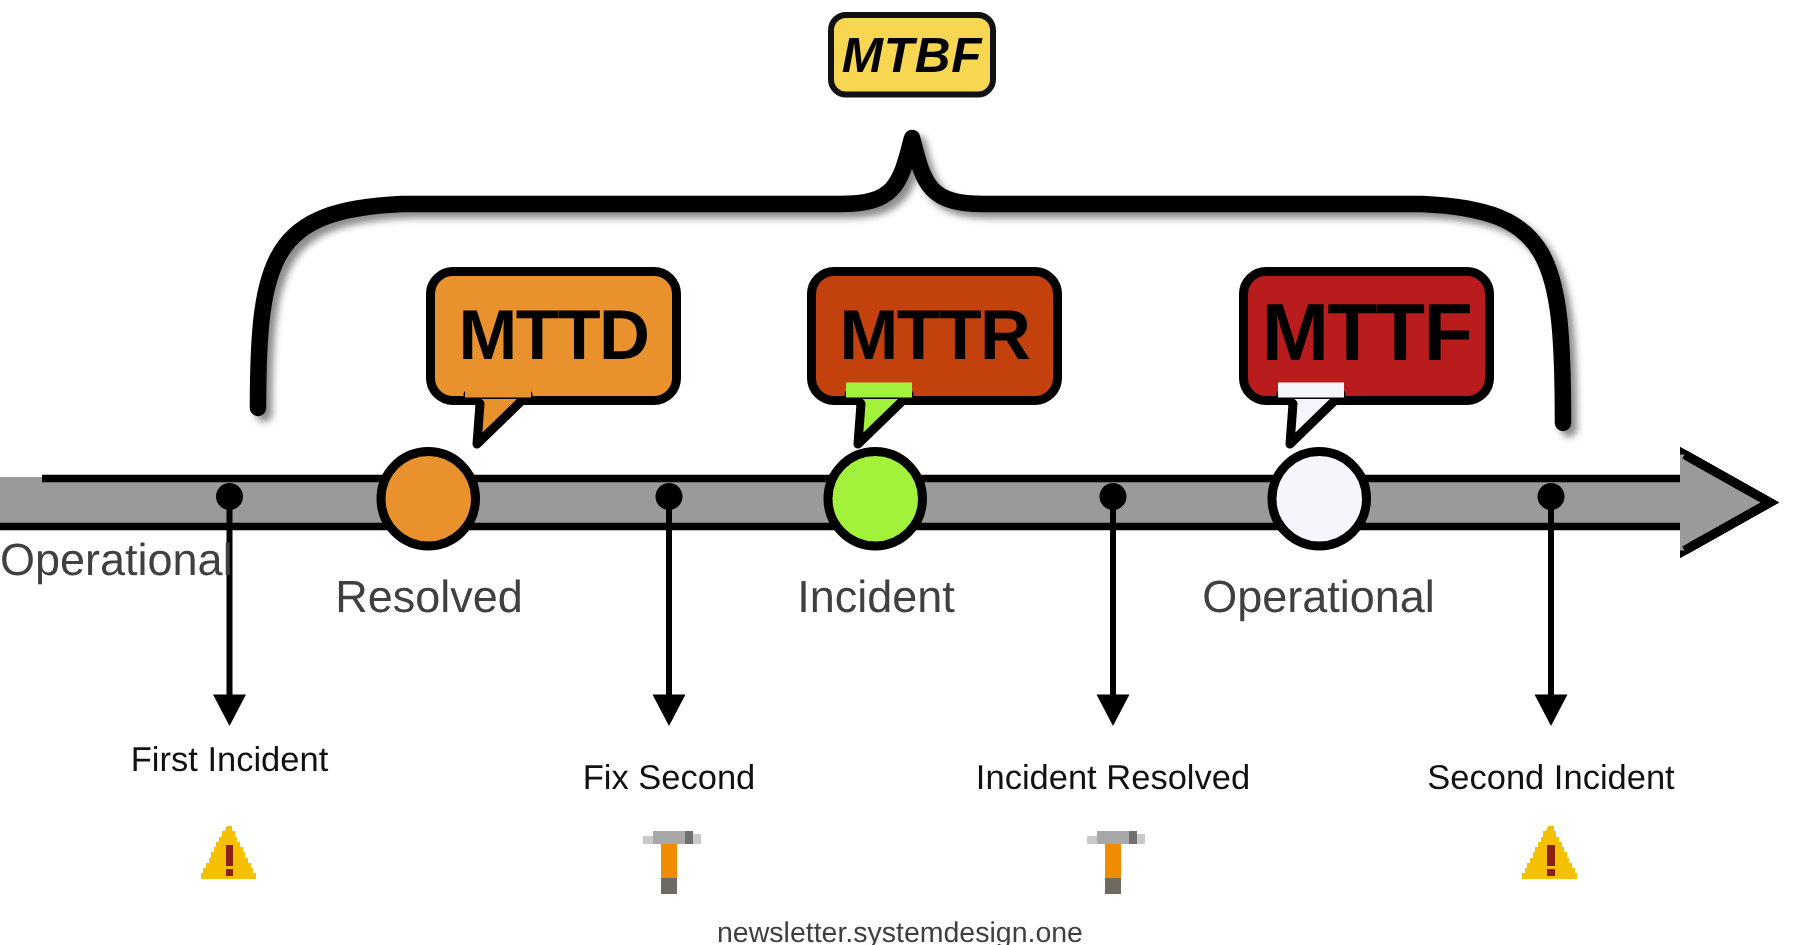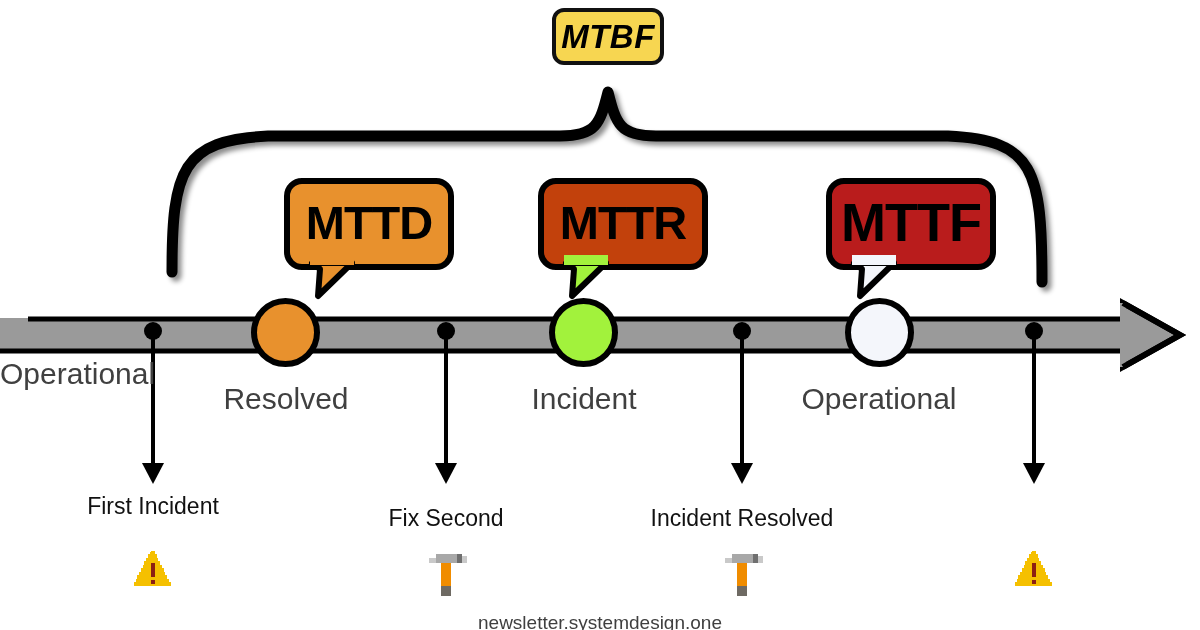--- a/index.html
+++ b/index.html
@@ -212,20 +212,23 @@
 
   <div class="event-label" style="left:33px; top:493px; width:240px;">
     <span>First Incident</span>
   </div>
   <div class="event-label" style="left:326px; top:505px; width:240px;">
     <span>Fix Second</span>
   </div>
   <div class="event-label" style="left:622px; top:505px; width:240px;">
     <span>Incident Resolved</span>
   </div>
+  <div class="event-label" style="left:914px; top:505px; width:240px;">
+    <span>Second Incident</span>
+  </div>
 
   <svg class="emoji-icon" style="left:125px; top:542px;" viewBox="0 0 32 32" shape-rendering="crispEdges">
     <path d="M15 5 h2 v2 h1 v2 h1 v2 h1 v2 h1 v2 h1 v2 h1 v2 h1 v2 h1 v2 h1 v2 H5 v-2 h1 v-2 h1 v-2 h1 v-2 h1 v-2 h1 v-2 h1 v-2 h1 v-2 h1 v-2 h1 z" fill="#f5c000"></path>
     <rect x="14.6" y="12" width="2.8" height="8" fill="#8c1f13"></rect>
     <rect x="14.6" y="21.5" width="2.8" height="2.6" fill="#8c1f13"></rect>
   </svg>
 
   <svg class="emoji-icon" style="left:418px; top:540px;" viewBox="0 0 32 32" shape-rendering="crispEdges">
     <rect x="6" y="10" width="4" height="3" fill="#c9c9c9"></rect>
     <rect x="10" y="8" width="12" height="5" fill="#a8a8a8"></rect>

